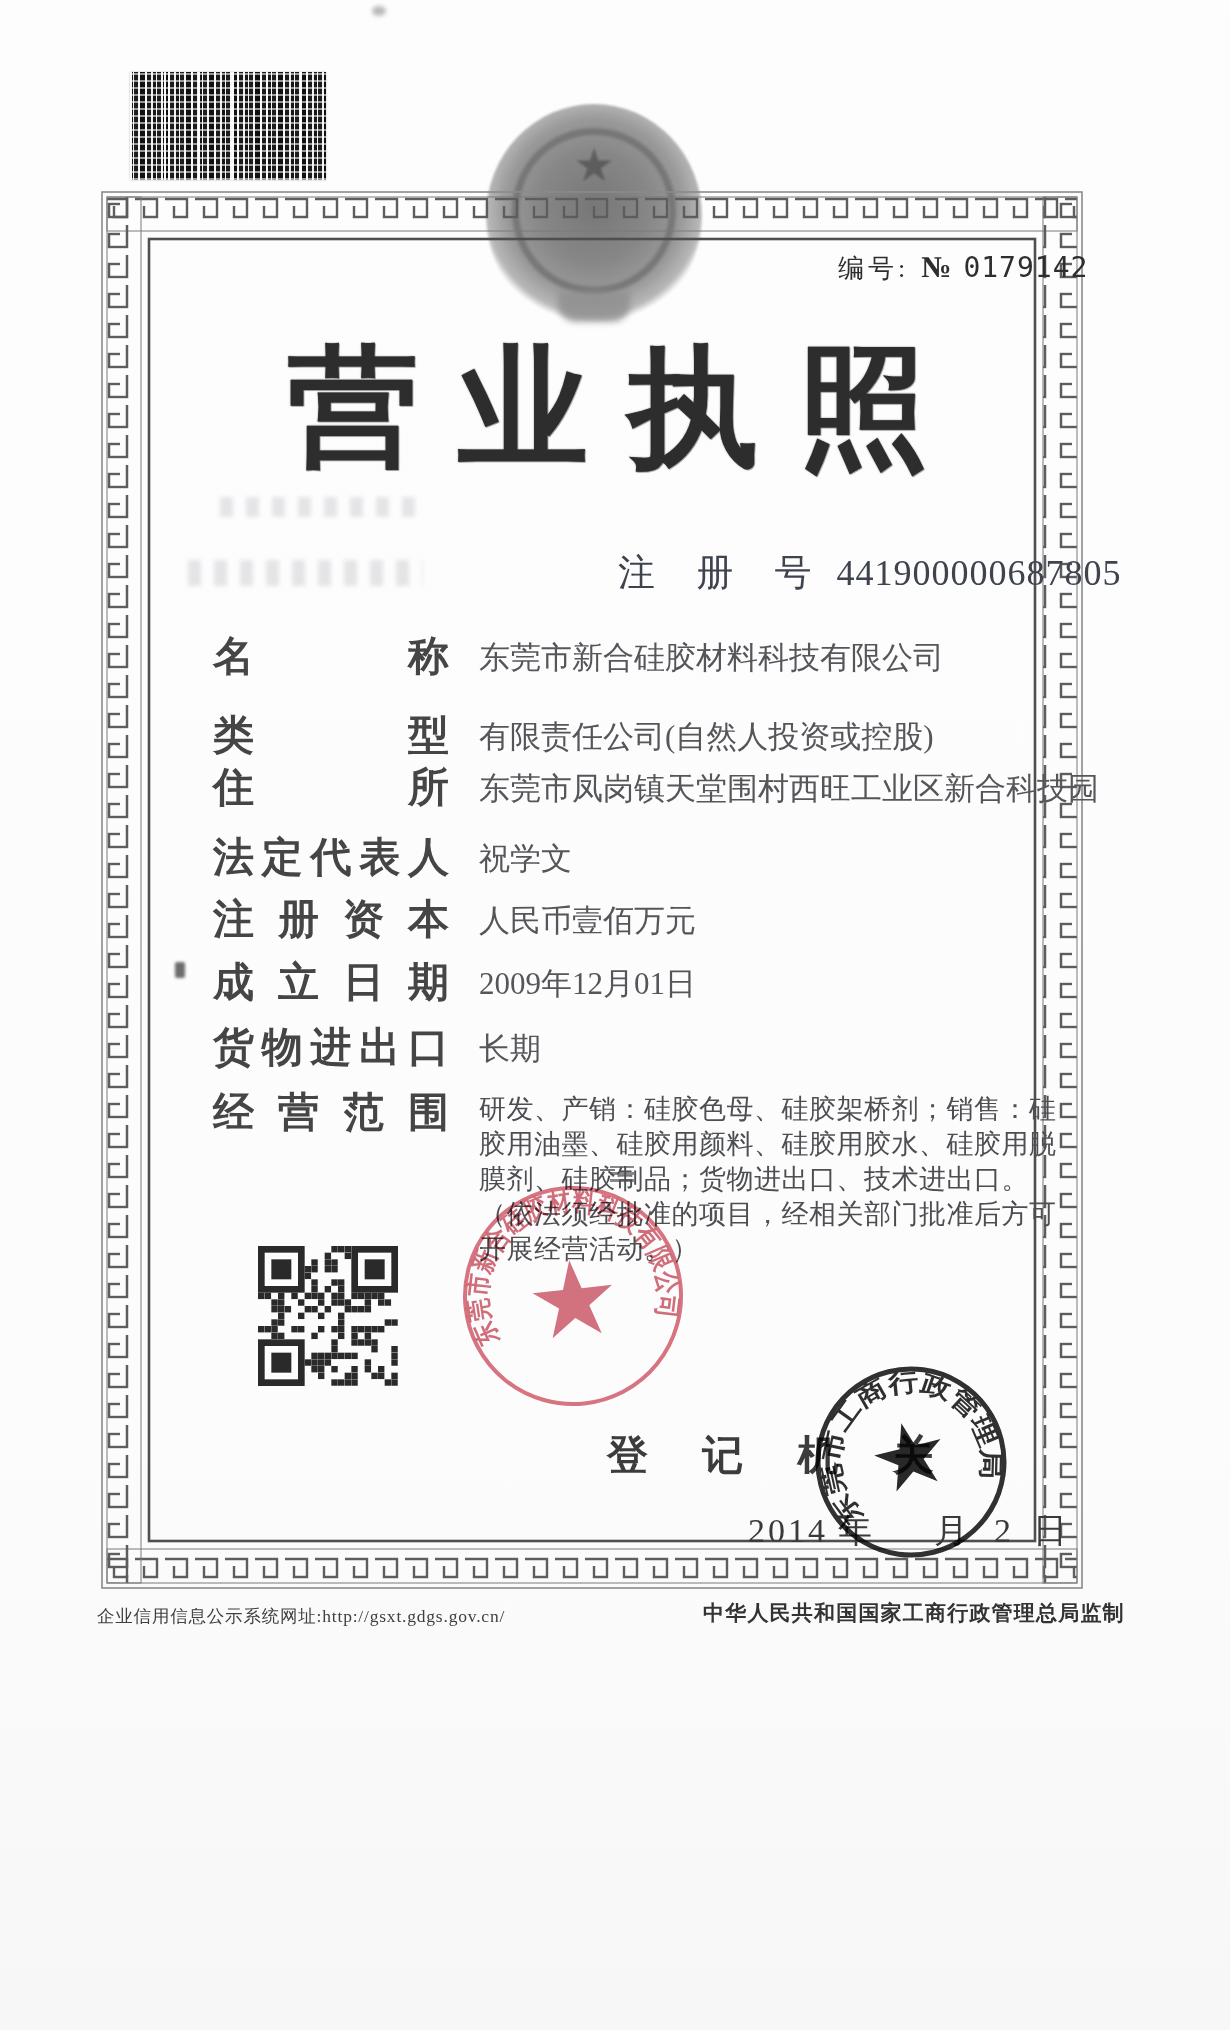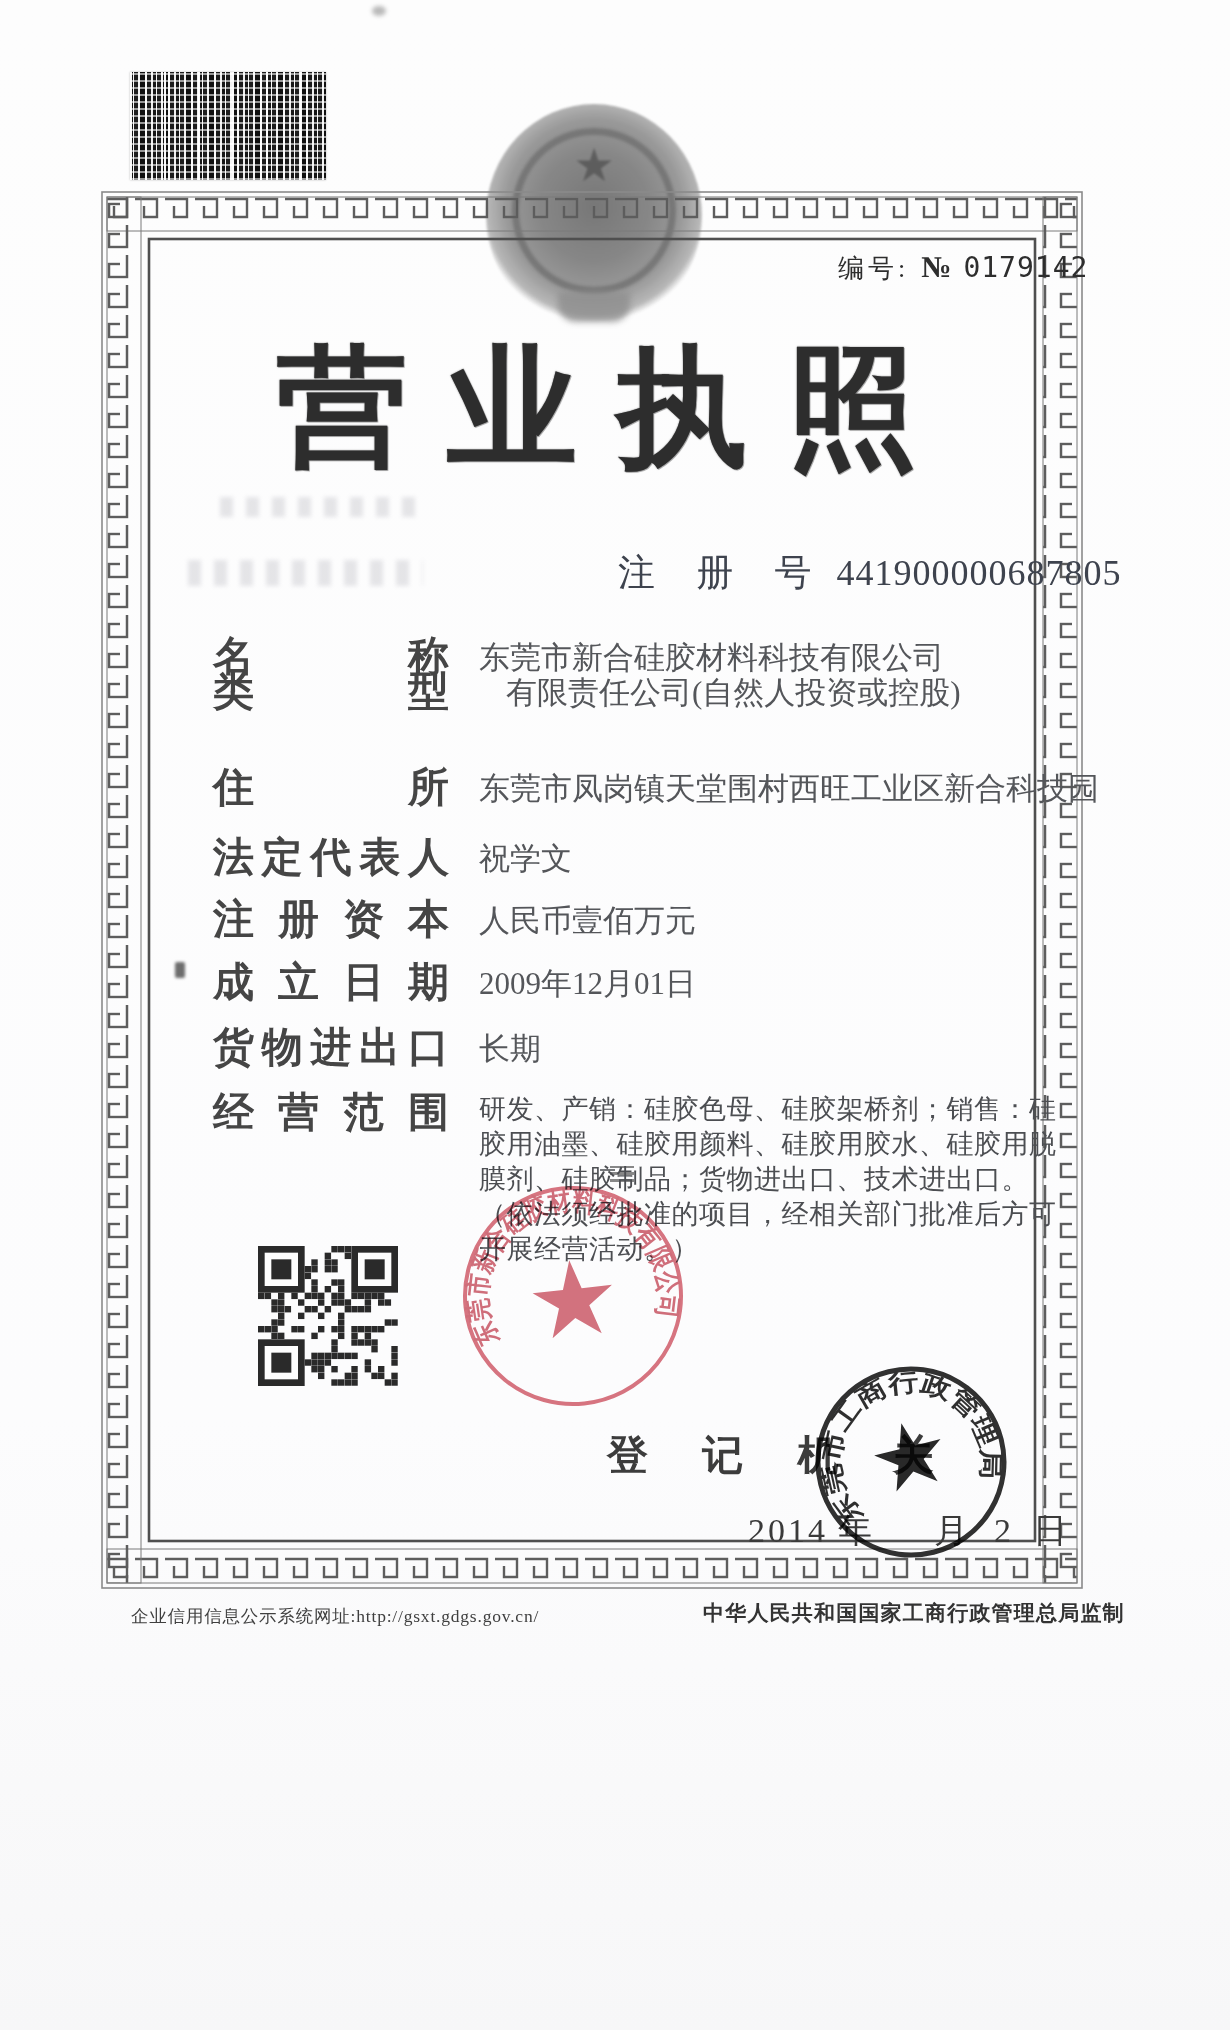--- a/index.html
+++ b/index.html
@@ -45,21 +45,21 @@
   
   .frame{left:101px;top:191px;}
 
   
   .serial{left:838px;top:250px;display:flex;align-items:baseline;gap:12px;color:#2e2e2e;}
   .serial .lbl{font-size:26px;letter-spacing:4px;}
   .serial .no-sym{font-size:30px;font-weight:bold;}
   .serial .num{font-size:28px;font-family:"DejaVu Sans Mono","Liberation Mono",monospace;letter-spacing:1px;}
 
   
-  .title{left:106px;top:336px;width:982px;text-align:center;
+  .title{left:117px;top:336px;width:982px;text-align:center;
     font-family:"DejaVu Sans","Liberation Sans",sans-serif;
     font-weight:900;font-size:130px;line-height:1.1;color:#2d2d2d;
     letter-spacing:40px;padding-left:40px;box-sizing:border-box;
     text-shadow:0 0 1.5px rgba(35,35,35,.75), 1px 1px 0 rgba(60,60,60,.35);}
 
   
   .regno{left:618px;top:528px;display:flex;align-items:baseline;gap:9px;color:#3e434e;margin-top:20px;}
   .regno .lbl{font-size:37px;letter-spacing:16px;}
   .regno .val{font-size:36px;letter-spacing:1px;}
 
@@ -80,21 +80,21 @@
   
   .registrar{left:607px;top:1428px;font-size:41px;letter-spacing:22px;color:#3c3c3c;font-weight:600;}
   .date-row{left:748px;top:1484px;display:flex;align-items:baseline;font-size:34px;color:#3a3a3a;}
   .date-row .y{letter-spacing:3px;margin-top:28px;}
   .date-row .yl{margin-left:10px;}
   .date-row .ml{margin-left:62px;}
   .date-row .d{margin-left:26px;letter-spacing:0;}
   .date-row .dl{margin-left:22px;}
 
   
-  .footer-left{left:97px;top:1604px;font-size:17.5px;color:#3f3f3f;letter-spacing:.8px;margin-left:34px;}
+  .footer-left{left:97px;top:1604px;font-size:17.5px;color:#3f3f3f;letter-spacing:.8px;}
   .footer-right{left:703px;top:1599px;font-size:21px;color:#333;font-weight:600;letter-spacing:1.2px;}
 </style>
 </head>
 <body>
 
 <div class="page">
 
   <div class="abs speck" style="left:372px;top:6px;width:14px;height:10px;"></div>
   <div class="abs ghost" style="left:220px;top:497px;width:205px;height:20px;"></div>
   <div class="abs ghost" style="left:188px;top:560px;width:235px;height:26px;"></div>
@@ -137,21 +137,21 @@
 
   <div class="abs regno">
     <span class="lbl">注 册 号</span>
     <span class="val">441900000687805</span>
   </div>
 
   <div class="field-row" style="top:617px;">
     <div class="flabel">名称</div>
     <div class="fvalue">东莞市新合硅胶材料科技有限公司</div>
   </div>
-  <div class="field-row" style="top:652px;gap:27px;">
+  <div class="field-row" style="top:696px;">
     <div class="flabel">类型</div>
     <div class="fvalue">有限责任公司(自然人投资或控股)</div>
   </div>
   <div class="field-row" style="top:748px;">
     <div class="flabel">住所</div>
     <div class="fvalue">东莞市凤岗镇天堂围村西旺工业区新合科技园</div>
   </div>
   <div class="field-row" style="top:818px;">
     <div class="flabel">法定代表人</div>
     <div class="fvalue">祝学文</div>

